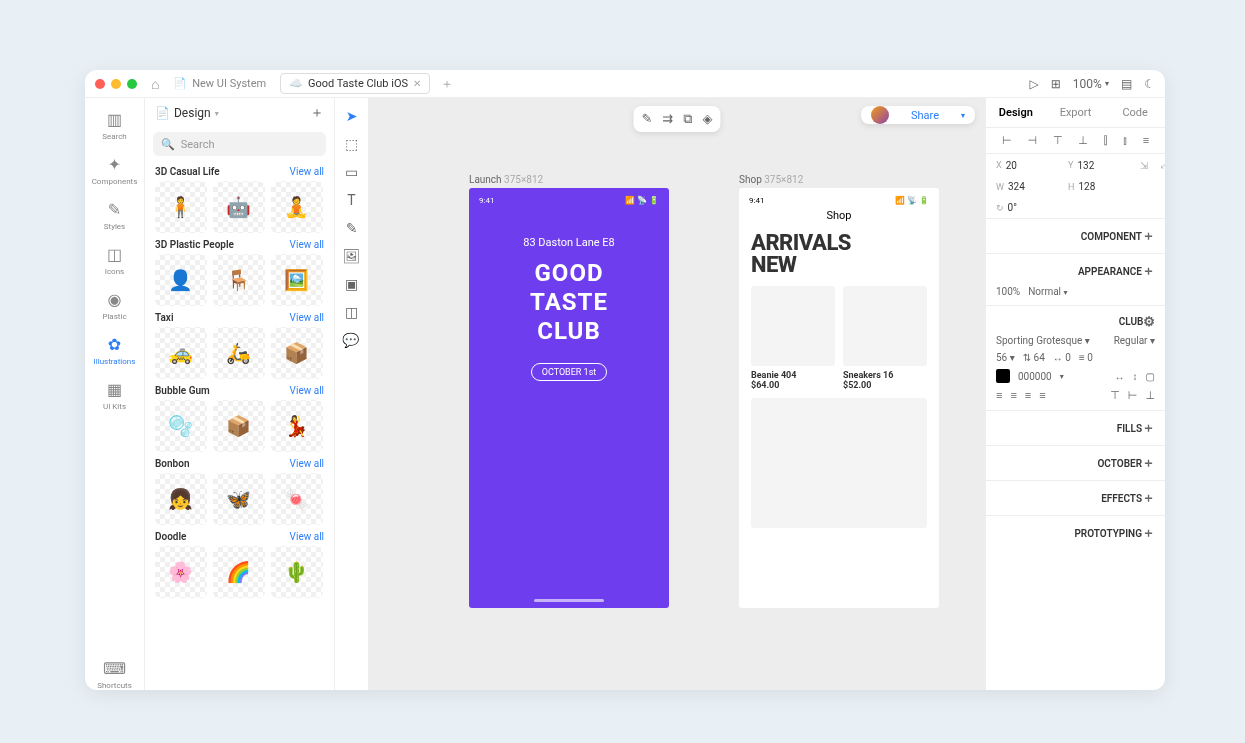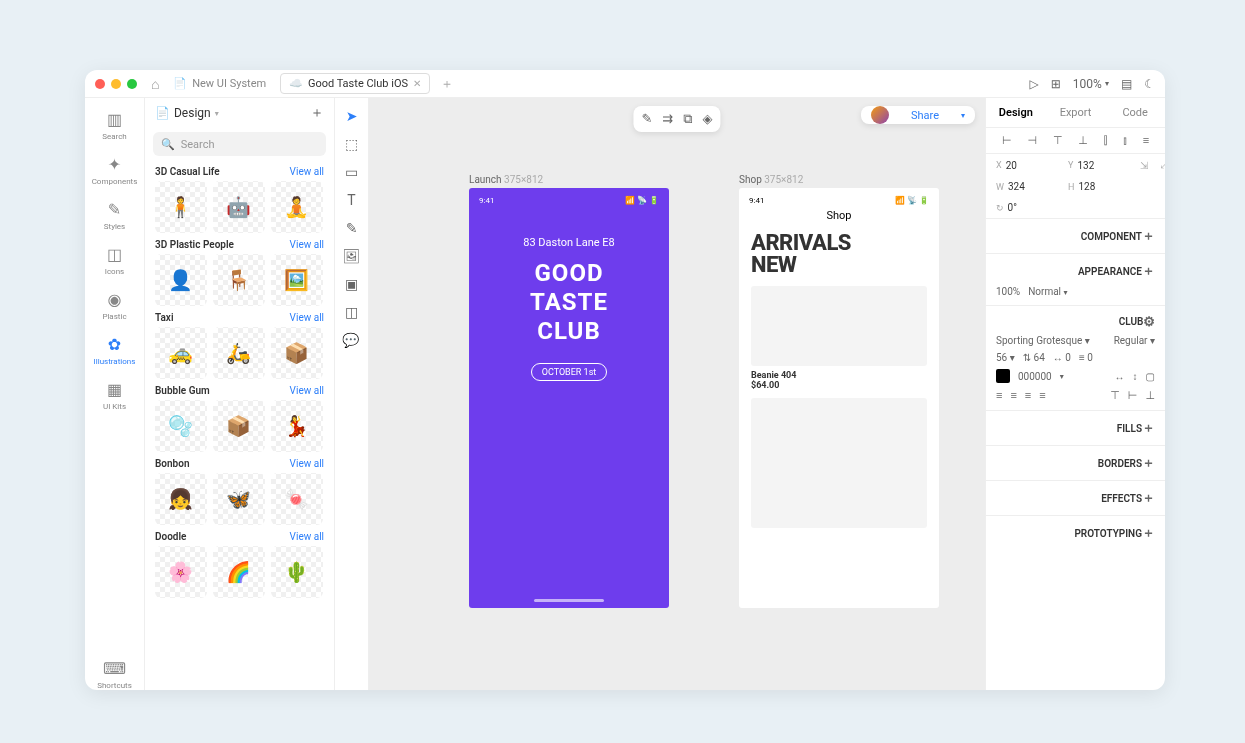--- a/index.html
+++ b/index.html
@@ -269,20 +269,25 @@
         <div class="new-arrivals">
             <div>ARRIVALS</div>
             <div>NEW</div>
           </div>
         <div class="prod-row">
           <div class="prod">
               <div class="prod-img"></div>
               <div class="prod-name">Beanie 404</div>
               <div class="prod-price">$64.00</div>
             </div>
+          <div class="prod">
+              <div class="prod-img"></div>
+              <div class="prod-name">Sneakers 16</div>
+              <div class="prod-price">$52.00</div>
+            </div>
         </div>
         <div class="big-img"></div>
       </div>
     </div>
 
     <div class="inspector">
       <div class="insp-tabs">
         <div class="insp-tab active">Design</div>
         <div class="insp-tab">Export</div>
         <div class="insp-tab">Code</div>
@@ -375,21 +380,21 @@
         </div>
       </div>
       <div class="sec">
           <div class="sec-hdr">
             <span>FILLS</span>
             <span class="sec-plus">＋</span>
           </div>
         </div>
       <div class="sec">
           <div class="sec-hdr">
-            <span>BORDERS</span>
+            <span>OCTOBER</span>
             <span class="sec-plus">＋</span>
           </div>
         </div>
       <div class="sec">
           <div class="sec-hdr">
             <span>EFFECTS</span>
             <span class="sec-plus">＋</span>
           </div>
         </div>
       <div class="sec">

